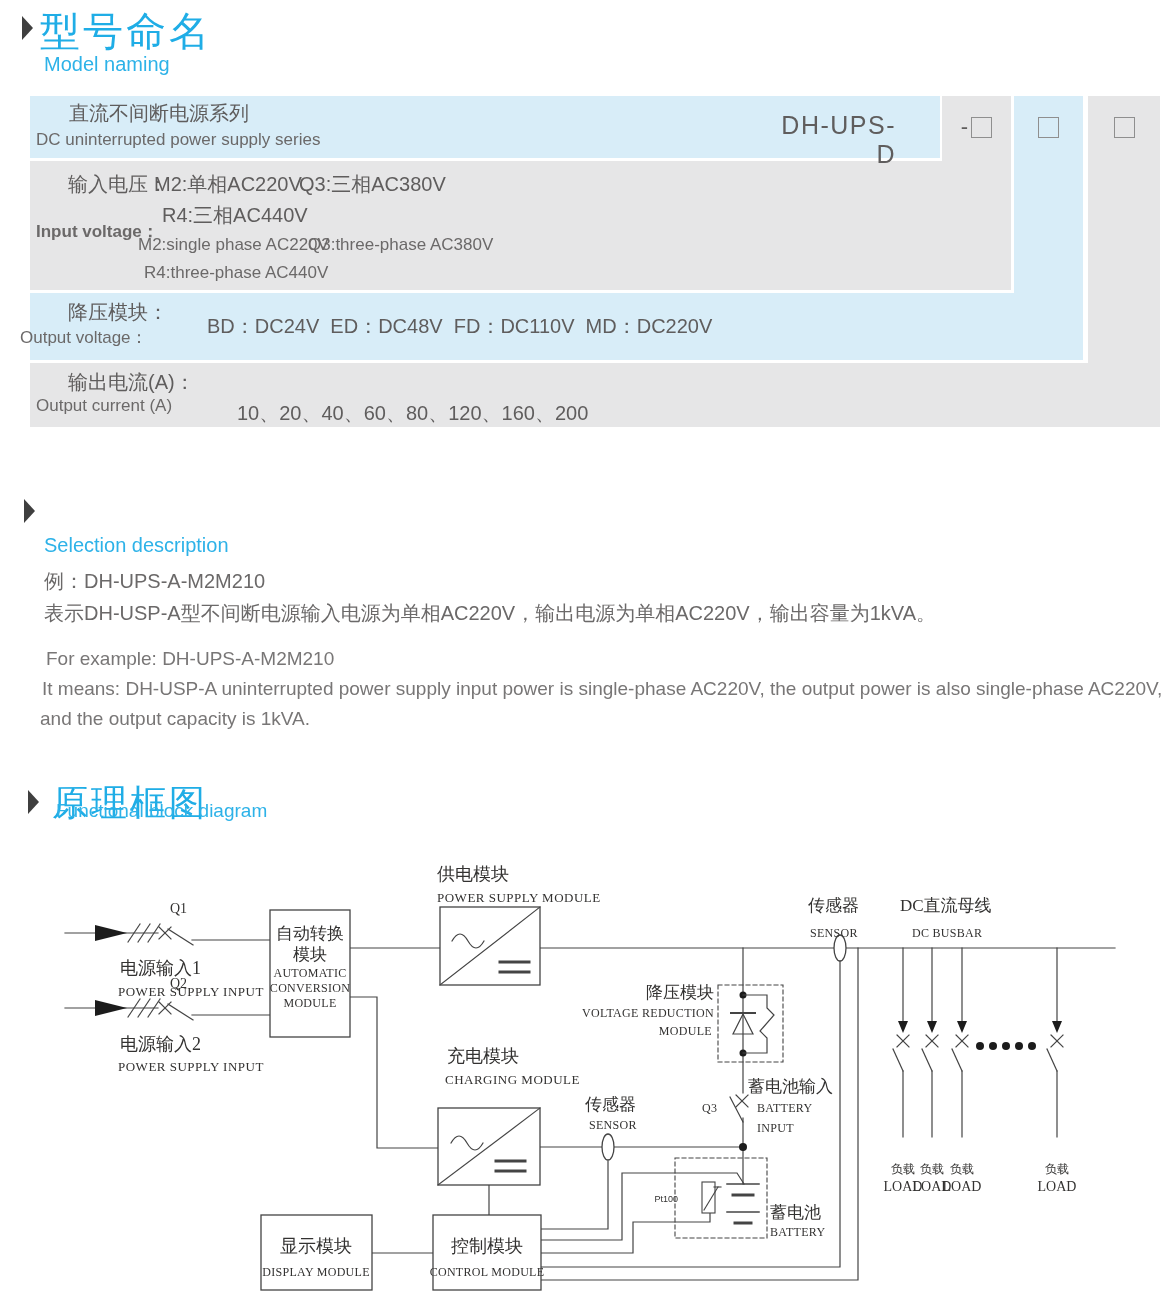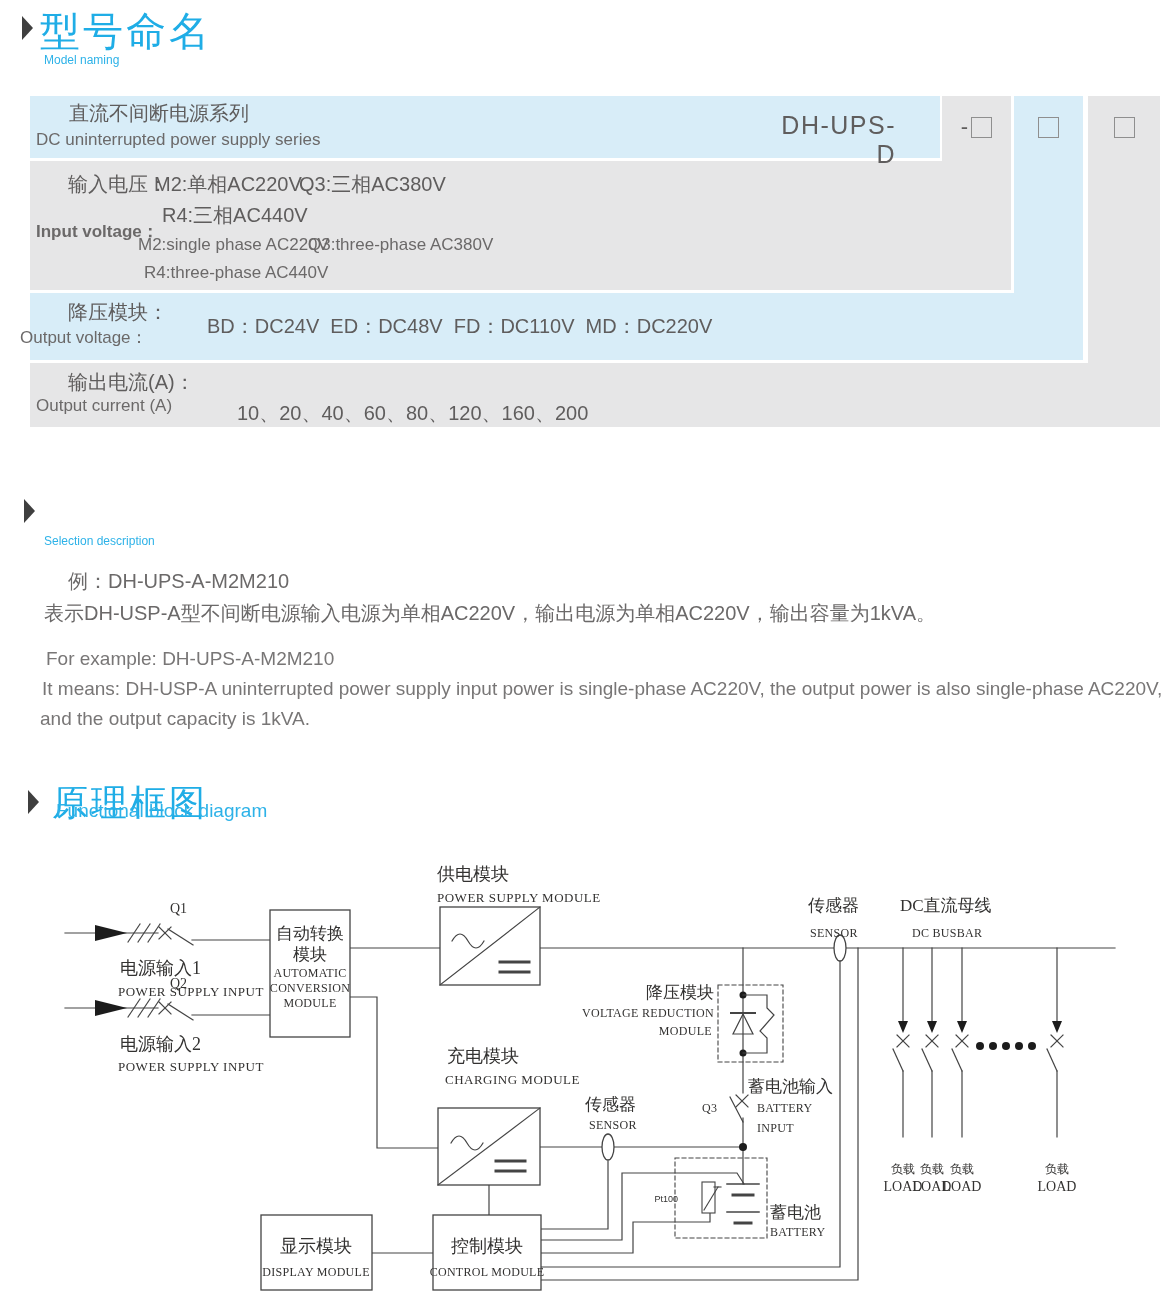--- a/index.html
+++ b/index.html
@@ -3,21 +3,21 @@
 <meta charset="utf-8">
 <style>
   html,body{margin:0;padding:0;background:#fff;}
   .page{position:relative;width:1167px;height:1308px;background:#ffffff;overflow:hidden;
         font-family:"Liberation Sans","DejaVu Sans",sans-serif;color:#5f5d5d;}
   .abs{position:absolute;white-space:pre;}
   .tri{position:absolute;width:0;height:0;border-left:11px solid #3f3f3f;
        border-top:12px solid transparent;border-bottom:12px solid transparent;}
   .title-zh{position:absolute;font-size:40px;color:#1fade6;letter-spacing:3px;font-weight:500;white-space:pre;}
   .title-zh.small{font-size:36px;}
-  .title-en{position:absolute;font-size:12px;color:#2db2e8;white-space:pre;}
+  .title-en{position:absolute;font-size:20px;color:#2db2e8;white-space:pre;}
   .cell{position:absolute;}
   .bg-blue{background:#d8edf8;}
   .bg-gray{background:#e6e6e7;}
   .t20{font-size:20px;color:#5f5d5d;margin-left:32px;}
   .t17{font-size:17px;color:#6b6969;}
   .model{position:absolute;font-size:25px;color:#5f5d5d;letter-spacing:1.5px;}
   .ph-wrap{position:absolute;display:flex;align-items:center;justify-content:center;gap:3px;}
   .ph-dash{font-size:22px;color:#5f5d5d;line-height:1;}
   .ph-square{width:21px;height:21px;border:1.5px solid #8f8f8f;box-sizing:border-box;}
   .body-zh{font-size:20px;color:#6b6969;}
@@ -75,21 +75,21 @@
   <div class="abs t20" style="left:36px;top:299px;">降压模块：</div>
   <div class="abs t17" style="left:20px;top:326px;">Output voltage：</div>
   <div class="abs t20" style="left:175px;top:313px;">BD：DC24V  ED：DC48V  FD：DC110V  MD：DC220V</div>
 
   <div class="abs t20" style="left:36px;top:369px;">输出电流(A)：</div>
   <div class="abs t17" style="left:36px;top:396px;">Output current (A)</div>
   <div class="abs t20" style="left:205px;top:400px;">10、20、40、60、80、120、160、200</div>
 
   <div class="tri" style="left:24px;top:499px;"></div>
   <div class="title-en" style="left:44px;top:534px;">Selection description</div>
-  <div class="abs body-zh" style="left:44px;top:568px;margin-left:24px;">例：DH-UPS-A-M2M210</div>
+  <div class="abs body-zh" style="left:44px;top:568px;">例：DH-UPS-A-M2M210</div>
   <div class="abs body-zh" style="left:44px;top:600px;">表示DH-USP-A型不间断电源输入电源为单相AC220V，输出电源为单相AC220V，输出容量为1kVA。</div>
   <div class="abs body-en" style="left:46px;top:648px;">For example: DH-UPS-A-M2M210</div>
   <div class="abs body-en" style="left:42px;top:678px;">It means: DH-USP-A uninterrupted power supply input power is single-phase AC220V, the output power is also single-phase AC220V,</div>
   <div class="abs body-en" style="left:40px;top:708px;">and the output capacity is 1kVA.</div>
 
   <div class="tri" style="left:28px;top:790px;"></div>
   <div class="title-zh small" style="left:52px;top:779px;">原理框图</div>
   <div class="title-en" style="left:56px;top:800px;font-size:19px;">Functional block diagram</div>
 
   <svg style="position:absolute;left:0;top:855px;" width="1167" height="453" viewBox="0 0 1167 453" stroke-linecap="square" fill="none">

